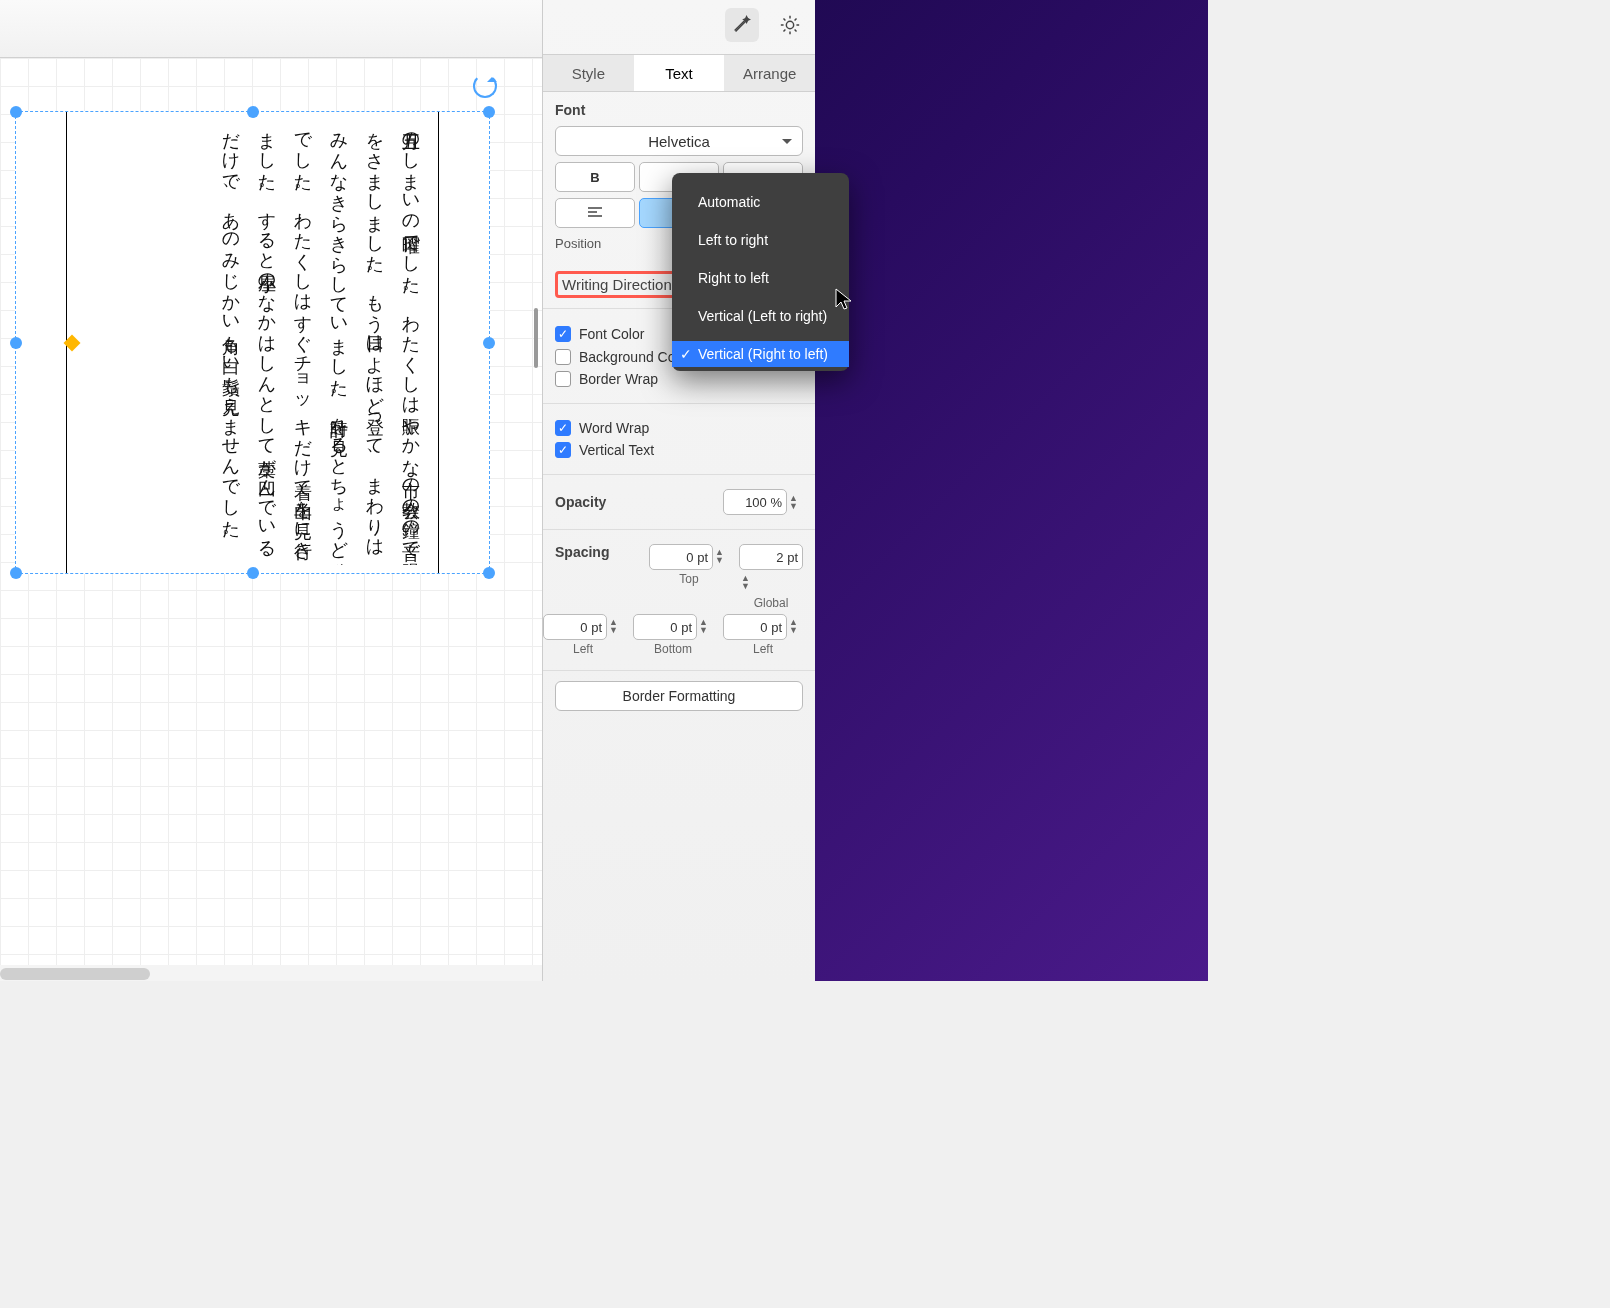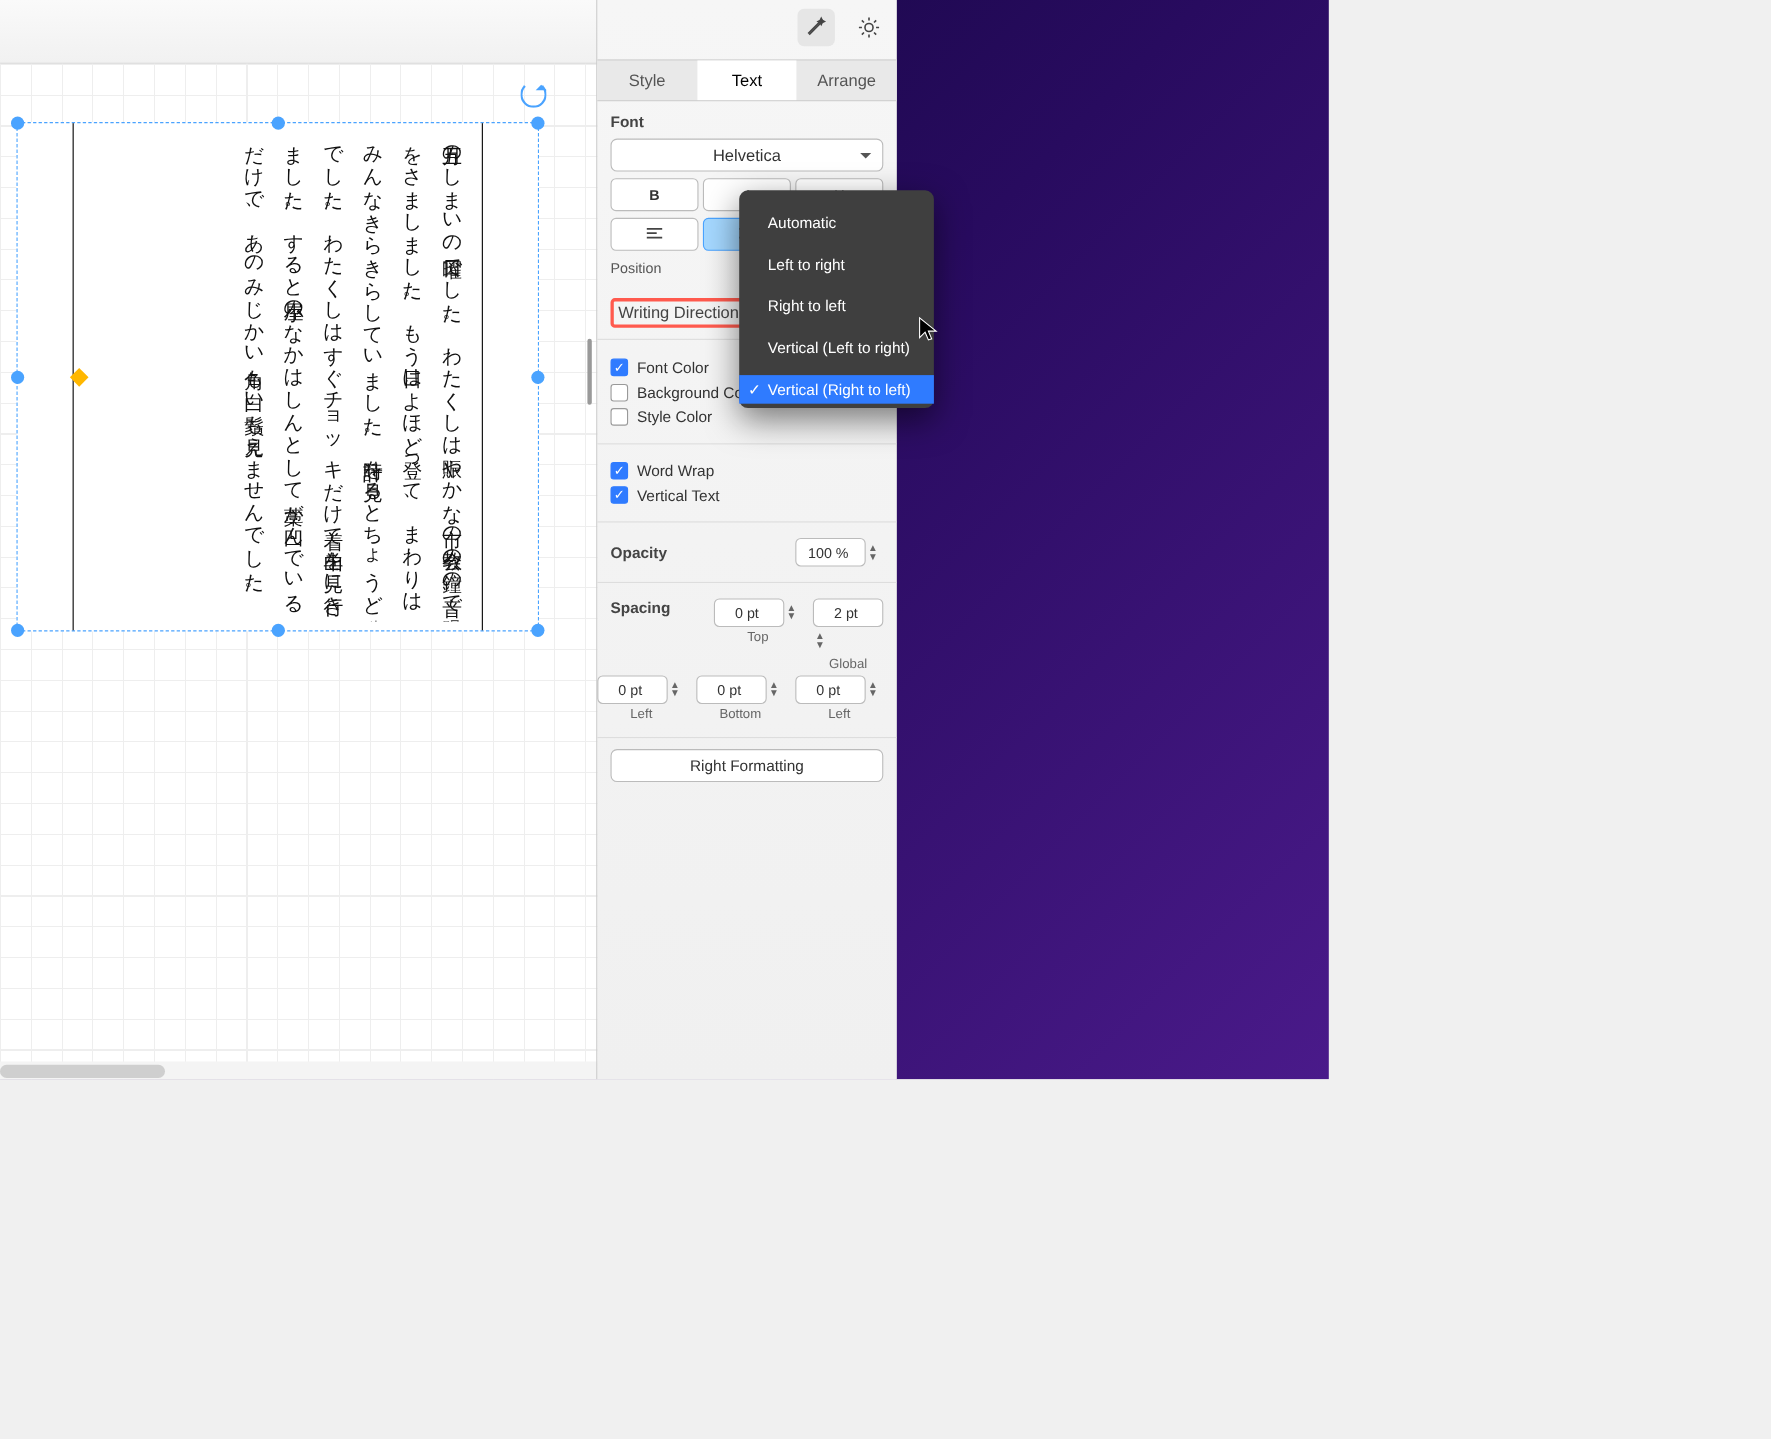--- a/index.html
+++ b/index.html
@@ -147,21 +147,21 @@
   width:16px; height:16px; border:1px solid #999; background:#fff; border-radius:3px;
   display:flex; align-items:center; justify-content:center;
 }
 .check.on { background:#2f7bff; border-color:#2f7bff; color:#fff; font-size:12px; }
 .check-label { font-size:14px; color:#333; font-weight:500; }
 .color-swatch { width:34px; height:18px; background:#000; border:1px solid #888; }
 .eyedrop { margin-left:4px; color:#777; }
 .spin-row { display:flex; align-items:center; justify-content:space-between; margin:4px 0; }
 .spin-input {
   width:64px; height:26px; background:#fff; border:1px solid #bbb; border-radius:5px;
-  display:flex; align-items:center; justify-content:center; padding-right:4px;
+  display:flex; align-items:center; justify-content:flex-end; padding-right:4px;
   position:relative;
 }
 .spin-arrows {
   width:14px; height:24px; display:flex; flex-direction:column; justify-content:center;
   margin-left:2px;
 }
 .spin-arrows span { height:8px; font-size:9px; color:#666; line-height:8px; }
 .spin-group { display:flex; flex-direction:column; align-items:center; }
 .spin-caption { font-size:12px; color:#666; margin-top:2px; }
 .clear-btn {
@@ -313,21 +313,21 @@
           <span class="color-swatch"></span>
           <span class="eyedrop">✎</span>
         </span>
       </div>
       <div class="check-row">
         <div class="check"></div>
         <span class="check-label">Background Color</span>
       </div>
       <div class="check-row">
         <div class="check"></div>
-        <span class="check-label">Style Color</span>
+        <span class="check-label">Border Wrap</span>
       </div>
     </div>
 
     <div class="section">
       <div class="check-row">
         <div class="check on">✓</div>
         <span class="check-label">Word Wrap</span>
       </div>
       <div class="check-row">
         <div class="check on">✓</div>
@@ -414,21 +414,21 @@
                 <span>▲</span>
                 <span>▼</span>
               </span>
             </span>
           <span class="spin-caption">Left</span>
         </div>
       </div>
     </div>
 
     <div class="clear-btn">
-      <span>Right Formatting</span>
+      <span>Border Formatting</span>
     </div>
   </div>
 
   <div class="dropdown-menu">
     <div class="menu-item">Automatic</div>
     <div class="menu-item">Left to right</div>
     <div class="menu-item">Right to left</div>
     <div class="menu-item">Vertical (Left to right)</div>
     <div class="menu-item selected">Vertical (Right to left)</div>
   </div>

